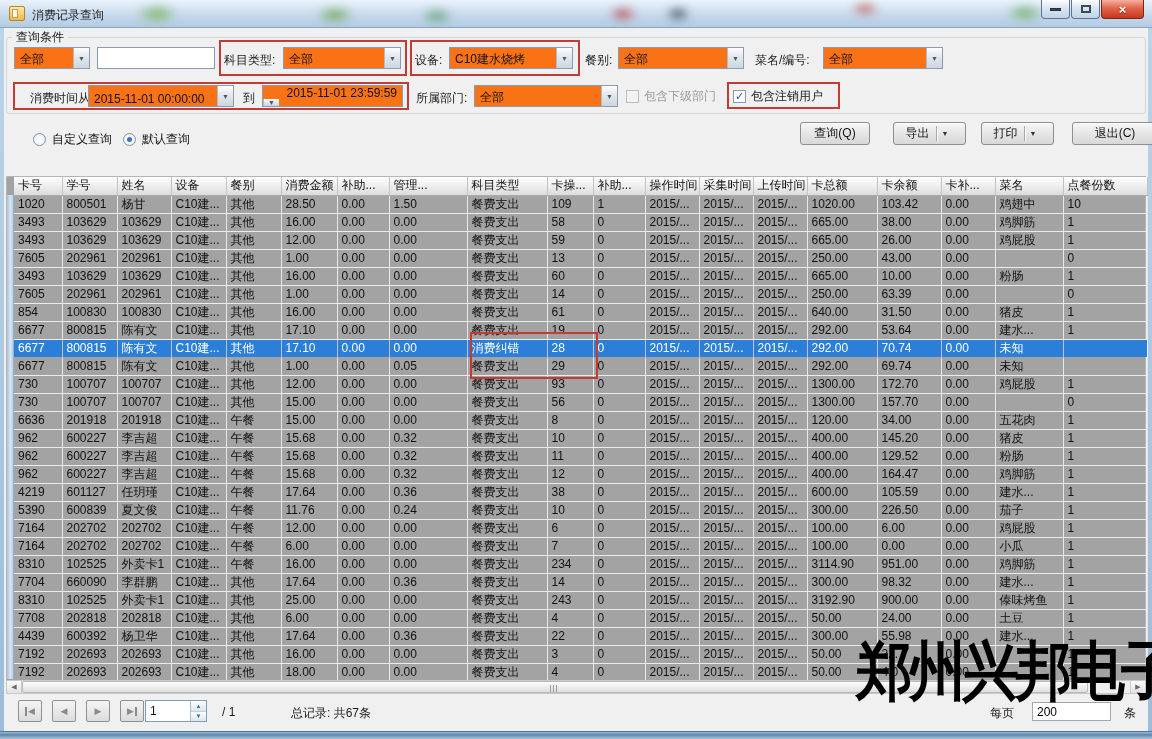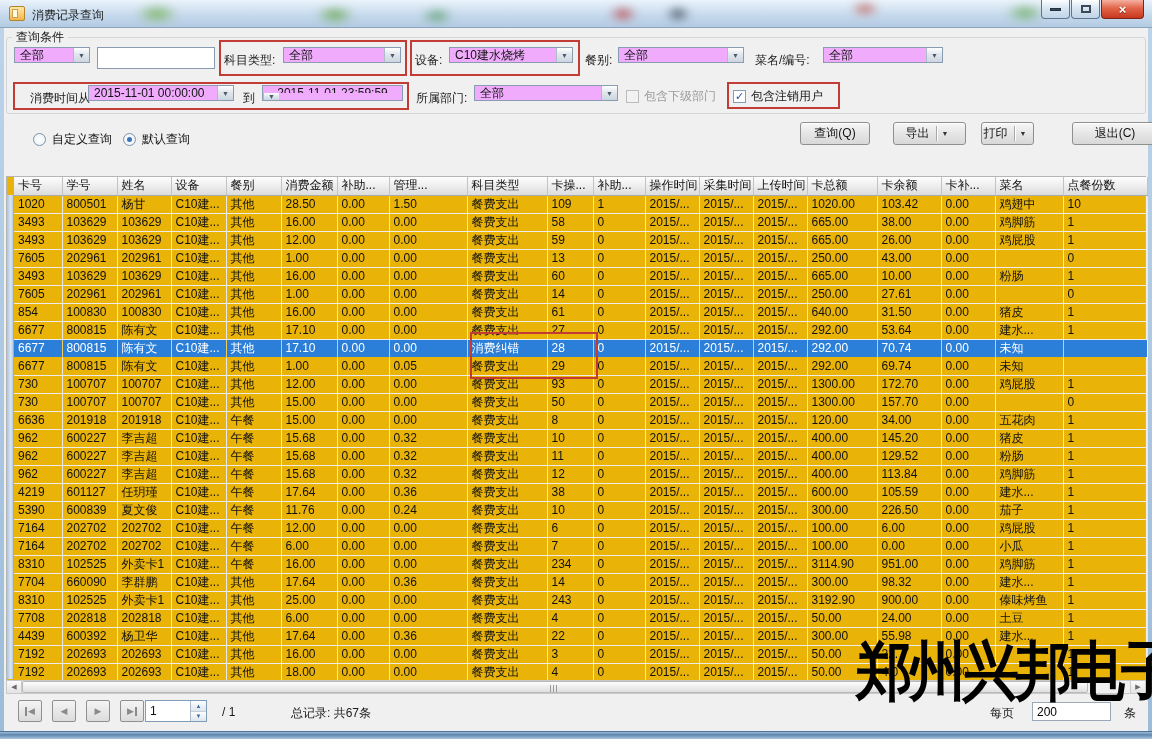--- a/index.html
+++ b/index.html
@@ -26,21 +26,21 @@
   .wbtn .dash { width:11px; height:3px; background:#3a4a5a; border:1px solid #23313f; }
   .wbtn .sq { width:10px; height:8px; border:2px solid #3a4a5a; background:transparent; }
   .wbtn.close span { font-size:13px; line-height:1; text-shadow:0 1px 1px #7c2516; }
 
   
   .lbl { position:absolute; white-space:nowrap; color:#1a1a1a; }
   .lbl.disabled { color:#9a9a9a; }
   .groupbox { position:absolute; left:6px; top:37px; width:1140px; height:77px; border:1px solid #d0d6da; border-radius:3px; }
   .group-label { position:absolute; left:12px; top:29px; background:#f0f0f0; padding:0 4px; z-index:2; }
 
-  .combo { position:absolute; height:16px; background:#f0abfc; border:1px solid #8a9cb2; display:flex; align-items:center; }
+  .combo { position:absolute; height:22px; background:#f97316; border:1px solid #8a9cb2; display:flex; align-items:flex-end; }
   .combo .val { flex:1; padding:0 5px; white-space:nowrap; overflow:hidden; }
   .combo .val.clip-right { display:flex; justify-content:flex-end; }
   .combo .drop { width:16px; align-self:stretch; display:flex; align-items:center; justify-content:center;
     background:linear-gradient(#fefefe,#dfe5ec 50%,#cdd6e0); border-left:1px solid #aebbc9; font-size:7px; color:#4a5a6a; }
   .textbox { position:absolute; height:22px; background:#fff; border:1px solid #8a9cb2; }
 
   .checkbox { position:absolute; display:flex; align-items:center; gap:5px; }
   .cb-box { width:13px; height:13px; background:#fff; border:1px solid #8a9cb2; display:flex; align-items:center; justify-content:center;
     font-size:11px; color:#1f4f9f; font-weight:bold; line-height:1; }
   .cb-box.disabled { background:#f2f2f2; border-color:#bcbcbc; }
@@ -51,21 +51,21 @@
 
   .btn { position:absolute; height:23px; border:1px solid #8e8f8f; border-radius:3px;
     background:linear-gradient(#f7f7f7,#e6e6e6 48%,#d8d8d8); display:flex; align-items:center; justify-content:center;
     font-size:12px; color:#111; box-shadow:inset 0 1px 0 #fff; }
   .btn .sep { width:1px; align-self:stretch; margin:3px 0 3px 6px; background:#a8a8a8; box-shadow:1px 0 0 #fff; }
   .btn .arr { font-size:7px; padding:0 5px; color:#333; }
 
   .annotation { position:absolute; border:2px solid #c23b34; z-index:40; pointer-events:none; }
 
   
-  .grid { position:absolute; left:6px; top:176px; width:1140px; height:518px; background:#eab308; border:1px solid #b5b5b5; }
+  .grid { position:absolute; left:6px; top:176px; width:1140px; height:518px; background:#a3a3a3; border:1px solid #b5b5b5; }
   .row-strip { position:absolute; left:0; top:18px; bottom:14px; width:7px;
     background:linear-gradient(to right,#a9c3df,#d9e6f3 60%,#b7cde4); border-right:1px solid #93b0cf; }
   table.records { position:absolute; left:7px; top:0; width:1133px; table-layout:fixed; border-collapse:collapse; }
   table.records th { height:18px; font-weight:normal; text-align:left; padding:0 4px; white-space:nowrap; overflow:hidden;
     background:linear-gradient(#fdfdfd,#ececec 55%,#dcdcdc); border-right:1px solid #c3c3c3; border-bottom:1px solid #ababab; font-size:12px; }
   table.records td { height:18px; padding:0 4px; white-space:nowrap; overflow:hidden;
     border-right:1px solid #e7e7e7; border-bottom:1px solid #ececec; font-size:12px; }
   tr.sel td { color:#fff; border-right-color:rgba(255,255,255,.35); border-bottom-color:transparent; }
 
   .hscroll { position:absolute; left:6px; top:680px; width:1140px; height:14px; background:#f0f0f0; border:1px solid #c9c9c9; z-index:5; display:flex; }
@@ -190,21 +190,21 @@
 </div>
 
 <div class="btn" style="left:800px;top:122px;width:70px;">
   <span>查询(Q)</span>
 </div>
 <div class="btn" style="left:893px;top:122px;width:73px;">
   <span>导出</span>
   <span class="sep"></span>
   <span class="arr">▼</span>
 </div>
-<div class="btn" style="left:981px;top:122px;width:53px;">
+<div class="btn" style="left:981px;top:122px;width:73px;">
   <span>打印</span>
   <span class="sep"></span>
   <span class="arr">▼</span>
 </div>
 <div class="btn" style="left:1072px;top:122px;width:86px;">
   <span>退出(C)</span>
 </div>
 
 <div class="grid">
   <div class="row-strip"></div>
@@ -368,21 +368,21 @@
           <td>1.00</td>
           <td>0.00</td>
           <td>0.00</td>
           <td>餐费支出</td>
           <td>14</td>
           <td>0</td>
           <td>2015/...</td>
           <td>2015/...</td>
           <td>2015/...</td>
           <td>250.00</td>
-          <td>27.61</td>
+          <td>63.39</td>
           <td>0.00</td>
           <td></td>
           <td>0</td>
         </tr>
         <tr>
           <td>854</td>
           <td>100830</td>
           <td>100830</td>
           <td>C10建...</td>
           <td>其他</td>
@@ -404,21 +404,21 @@
         <tr>
           <td>6677</td>
           <td>800815</td>
           <td>陈有文</td>
           <td>C10建...</td>
           <td>其他</td>
           <td>17.10</td>
           <td>0.00</td>
           <td>0.00</td>
           <td>餐费支出</td>
-          <td>27</td>
+          <td>19</td>
           <td>0</td>
           <td>2015/...</td>
           <td>2015/...</td>
           <td>2015/...</td>
           <td>292.00</td>
           <td>53.64</td>
           <td>0.00</td>
           <td>建水...</td>
           <td>1</td>
         </tr>
@@ -488,21 +488,21 @@
         <tr>
           <td>730</td>
           <td>100707</td>
           <td>100707</td>
           <td>C10建...</td>
           <td>其他</td>
           <td>15.00</td>
           <td>0.00</td>
           <td>0.00</td>
           <td>餐费支出</td>
-          <td>50</td>
+          <td>56</td>
           <td>0</td>
           <td>2015/...</td>
           <td>2015/...</td>
           <td>2015/...</td>
           <td>1300.00</td>
           <td>157.70</td>
           <td>0.00</td>
           <td></td>
           <td>0</td>
         </tr>
@@ -578,21 +578,21 @@
           <td>15.68</td>
           <td>0.00</td>
           <td>0.32</td>
           <td>餐费支出</td>
           <td>12</td>
           <td>0</td>
           <td>2015/...</td>
           <td>2015/...</td>
           <td>2015/...</td>
           <td>400.00</td>
-          <td>113.84</td>
+          <td>164.47</td>
           <td>0.00</td>
           <td>鸡脚筋</td>
           <td>1</td>
         </tr>
         <tr>
           <td>4219</td>
           <td>601127</td>
           <td>任玥瑾</td>
           <td>C10建...</td>
           <td>午餐</td>

